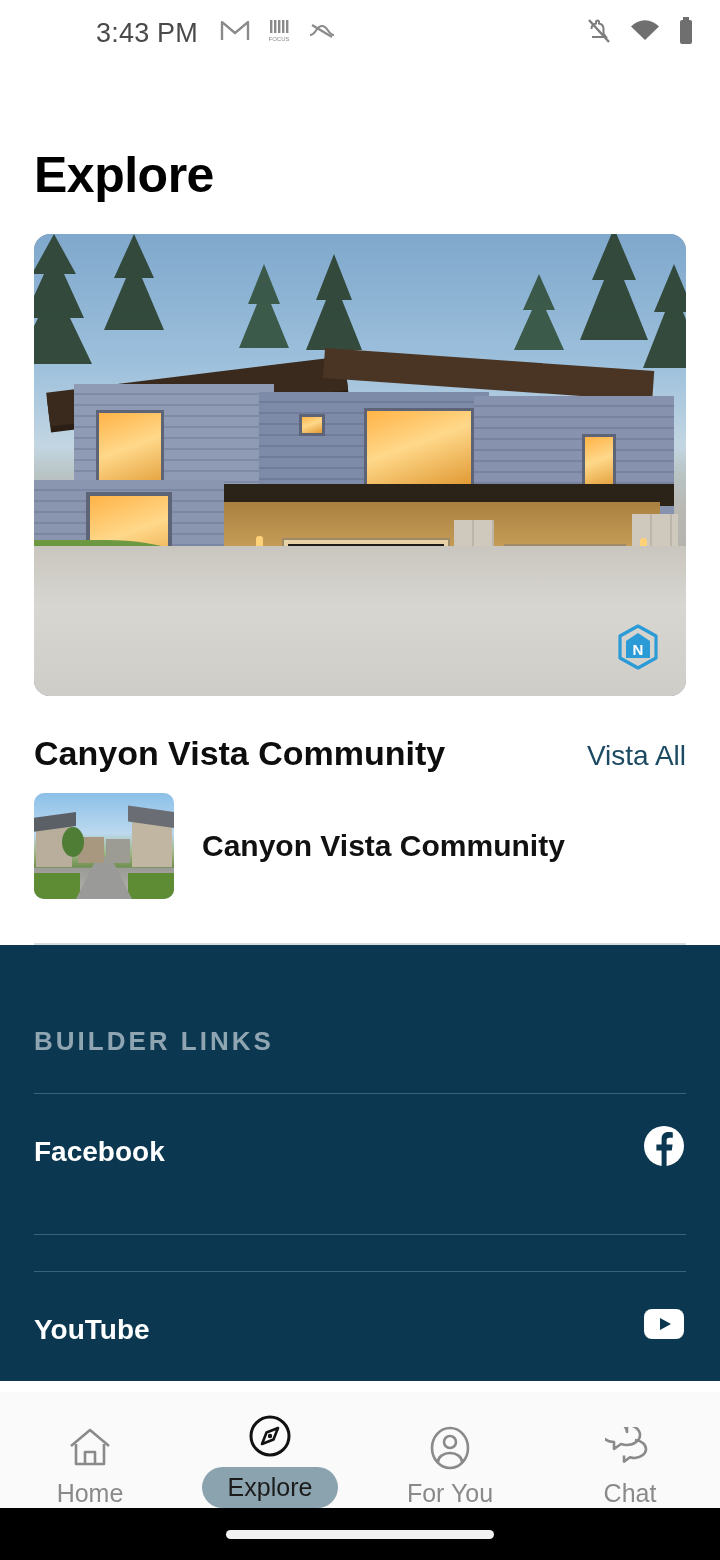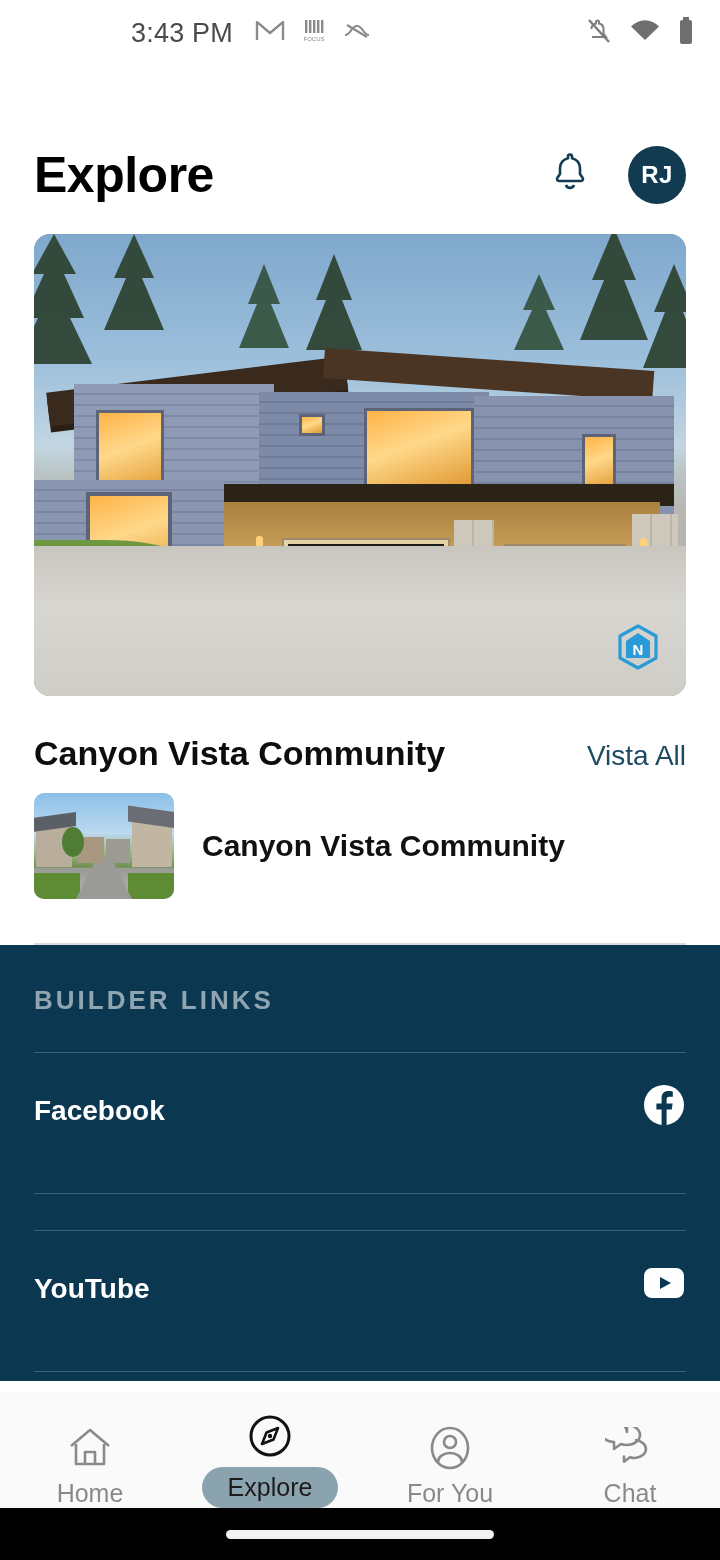--- a/index.html
+++ b/index.html
@@ -17,21 +17,20 @@
     display:flex;
     align-items:center;
     padding:0 26px 0 96px;
     background:#ffffff;
   }
   .sb-time{
     font-size:27px;
     color:#4a4a4a;
     letter-spacing:.2px;
     font-weight:400;
-    margin-left:35px;
   }
   .sb-left-icons{ display:flex; align-items:center; gap:16px; margin-left:22px; }
   .sb-spacer{ flex:1; }
   .sb-right-icons{ display:flex; align-items:center; gap:18px; }
   .sb-icon{ display:block; }
 
   
   .header{
     height:110px;
     padding:0 34px 0 34px;
@@ -171,20 +170,21 @@
   
   .footer{
     background:#0B3850;
     margin-top:0;
     padding:40px 34px 0 34px;
     height:436px;
   }
   .footer-title{
     font-size:26px; letter-spacing:3px; font-weight:700;
     color:#8FA5B2;
+    margin-top:41px;
   }
   .link-sep{ height:1px; background:#3b6276; margin-top:36px; }
   .link-row{
     height:104px;
     display:flex; align-items:center; justify-content:space-between;
   }
   .link-label{ font-size:28px; font-weight:700; color:#ffffff;margin-top:12px; }
   .link-icon{ width:44px;height:44px; display:flex; align-items:center; justify-content:center; }
 
   
@@ -259,33 +259,20 @@
       <svg width="16" height="28" viewBox="0 0 16 28">
           <rect x="5" y="0" width="6" height="3" fill="#6f6f6f"></rect>
           <rect x="2" y="3" width="12" height="24" rx="2" fill="#6f6f6f"></rect>
         </svg>
     </span>
   </div>
 </div>
 
 <div class="header">
   <div class="page-title">Explore</div>
-  <div class="header-actions">
-    <div class="bell-btn">
-      <span>
-        <svg width="38" height="42" viewBox="0 0 38 42">
-          <path d="M8 29 h22 a2 2 0 0 0 1.6-3.2 L29 22 V16 a10 10 0 0 0-8-9.8 V4.5 a2 2 0 0 0-4 0 V6.2 A10 10 0 0 0 9 16 v6 l-2.6 3.8 A2 2 0 0 0 8 29 Z" fill="none" stroke="#133B52" stroke-width="2.6" stroke-linejoin="round"></path>
-          <path d="M15 33 a4.2 4.2 0 0 0 8 0" fill="none" stroke="#133B52" stroke-width="2.6"></path>
-        </svg>
-      </span>
-    </div>
-    <div class="avatar">
-      <span>RJ</span>
-    </div>
-  </div>
 </div>
 
 <div class="hero-wrap">
   <div class="hero">
     <div class="sky"></div>
 
     <svg width="660" height="462" viewBox="0 0 660 462" style="position:absolute;inset:0">
       <g fill="#2e4434" opacity=".95">
         <path d="M10 0 l22 40 -12 0 20 44 -14 0 22 46 -76 0 22 -46 -14 0 20 -44 -12 0z" transform="translate(10,0)"></path>
         <path d="M0 10 l20 44 -12 0 22 52 -60 0 22 -52 -12 0z" transform="translate(100,-10)"></path>

